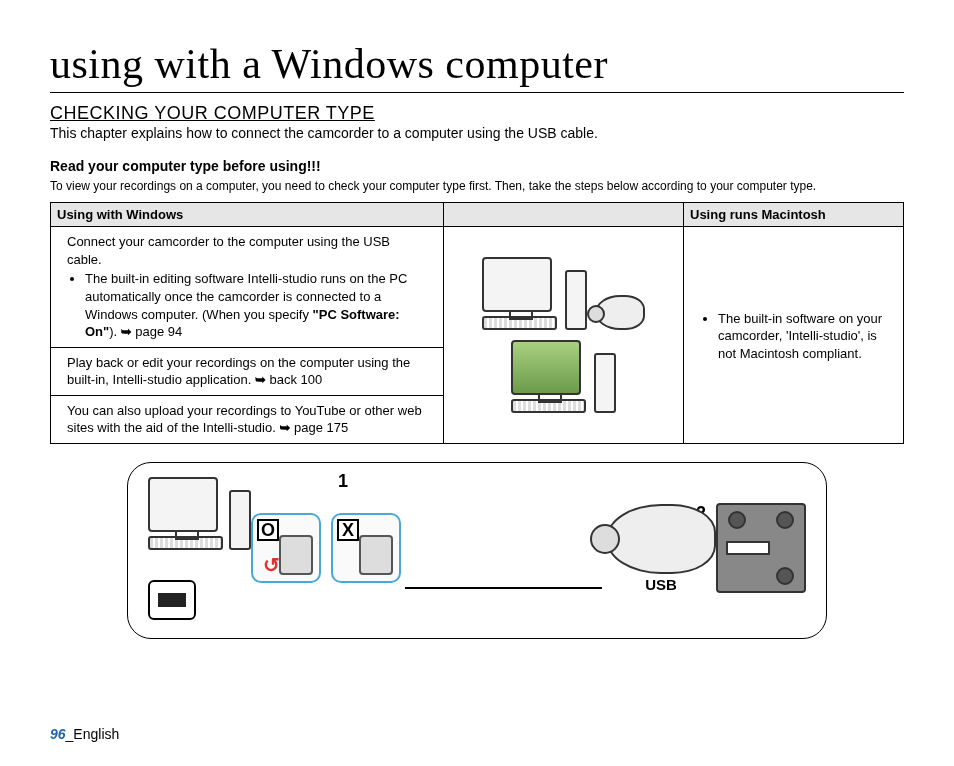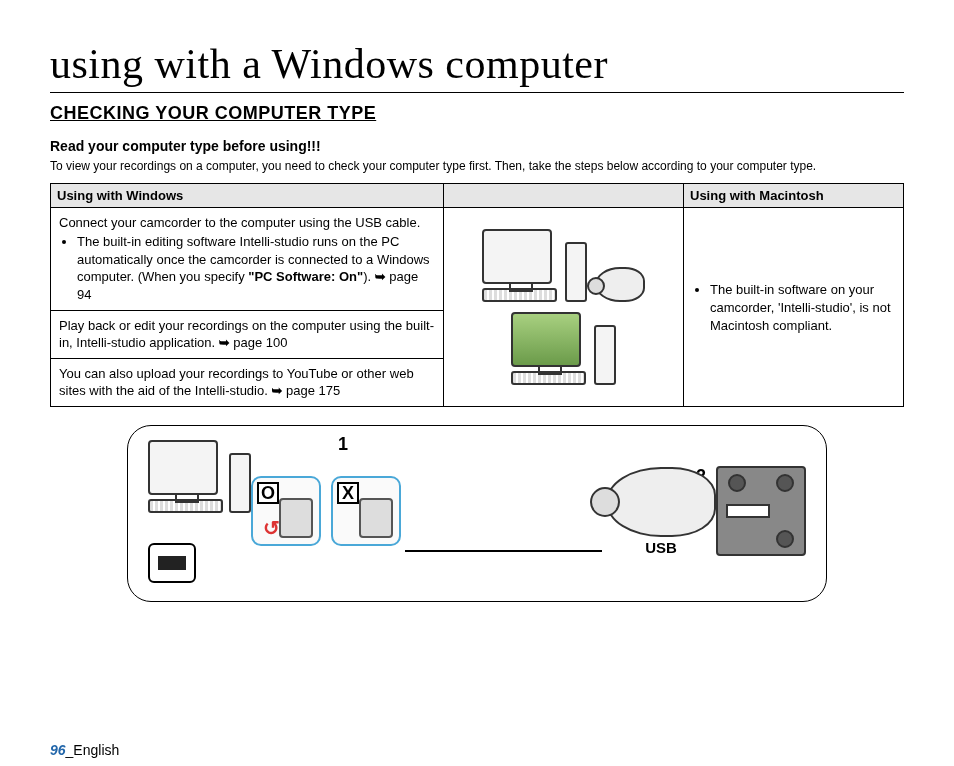--- a/index.html
+++ b/index.html
@@ -16,21 +16,21 @@
     font-size: 42px;
     font-weight: 300;
     font-family: "Times New Roman", serif;
     border-bottom: 1px solid #000;
     padding-bottom: 4px;
     margin-bottom: 10px;
     letter-spacing: 0.5px;
   }
   .section-heading {
     font-size: 18px;
-    font-weight: bold;
+    font-weight: normal;
     text-decoration: underline;
     letter-spacing: 0.5px;
     margin-bottom: 0;
   }
   .intro p {
     font-size: 14px;
     line-height: 1.4;
     margin-bottom: 2px;
   }
   .sub-heading {
@@ -52,21 +52,21 @@
   }
   table.comp th {
     background: #e6e6e6;
     border: 1px solid #000;
     padding: 4px 6px;
     font-weight: bold;
     text-align: left;
   }
   table.comp td {
     border: 1px solid #000;
-    padding: 6px 8px;
+    padding: 6px 16px;
     vertical-align: top;
     line-height: 1.35;
   }
   table.comp td.img-cell {
     text-align: center;
     vertical-align: middle;
     width: 240px;
   }
   table.comp td.mac-cell {
     width: 220px;
@@ -241,45 +241,46 @@
   .port-panel .d2{top:6px;right:10px;}
   .port-panel .d3{bottom:6px;right:10px;}
   .usb-label {
     font-size:15px;
     font-weight:bold;
     text-align:center;
     margin-top:2px;
   }
   .footer {
     position: absolute;
-    bottom: 8px;
+    bottom: 24px;
     left: 50px;
     font-size: 14px;
   }
   .footer .pnum { color:#2266aa; font-weight:bold; font-style:italic; }
 </style>
 </head>
 <body>
 
 <div class="page-title">using with a Windows computer</div>
 
 <div class="section-heading">CHECKING YOUR COMPUTER TYPE</div>
 
 <div class="intro">
+  <p>This chapter explains how to connect the camcorder to a computer using the USB cable.</p>
 </div>
 
 <p class="sub-heading">Read your computer type before using!!!</p>
 <p class="sub-text">To view your recordings on a computer, you need to check your computer type first. Then, take the steps below according to your computer type.</p>
 
 <table class="comp">
   <tbody>
       <tr>
     <th>Using with Windows</th>
     <th></th>
-    <th>Using with Macintosh</th>
+    <th>Using runs Macintosh</th>
   </tr>
   <tr>
     <td>
       <span>Connect your camcorder to the computer using the USB cable.</span>
       <ul class="bullets">
         <li>
           <span>The built-in editing software Intelli-studio runs on the PC automatically once the camcorder is connected to a Windows computer. (When you specify </span><b>"PC Software: On"</b><span>). </span><span class="arrow">➥</span> <span>page 94</span>
         </li>
       </ul>
     </td>
@@ -303,21 +304,21 @@
       </div>
     </td>
     <td class="mac-cell" rowspan="3">
       <ul class="bullets">
         <li>The built-in software on your camcorder, 'Intelli-studio', is not Macintosh compliant.</li>
       </ul>
     </td>
   </tr>
   <tr>
     <td>
-      <span>Play back or edit your recordings on the computer using the built-in, Intelli-studio application. </span><span class="arrow">➥</span> <span>page 100</span>
+      <span>Play back or edit your recordings on the computer using the built-in, Intelli-studio application. </span><span class="arrow">➥</span> <span>back 100</span>
     </td>
   </tr>
   <tr>
     <td>
       <span>You can also upload your recordings to YouTube or other web sites with the aid of  the Intelli-studio. </span><span class="arrow">➥</span> <span>page 175</span>
     </td>
   </tr>
 </tbody>
   </table>
 

